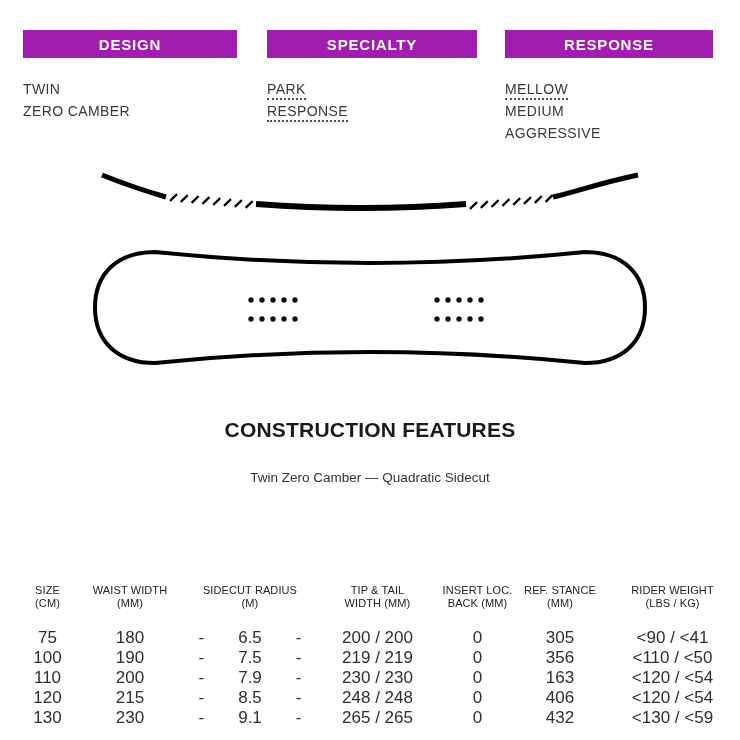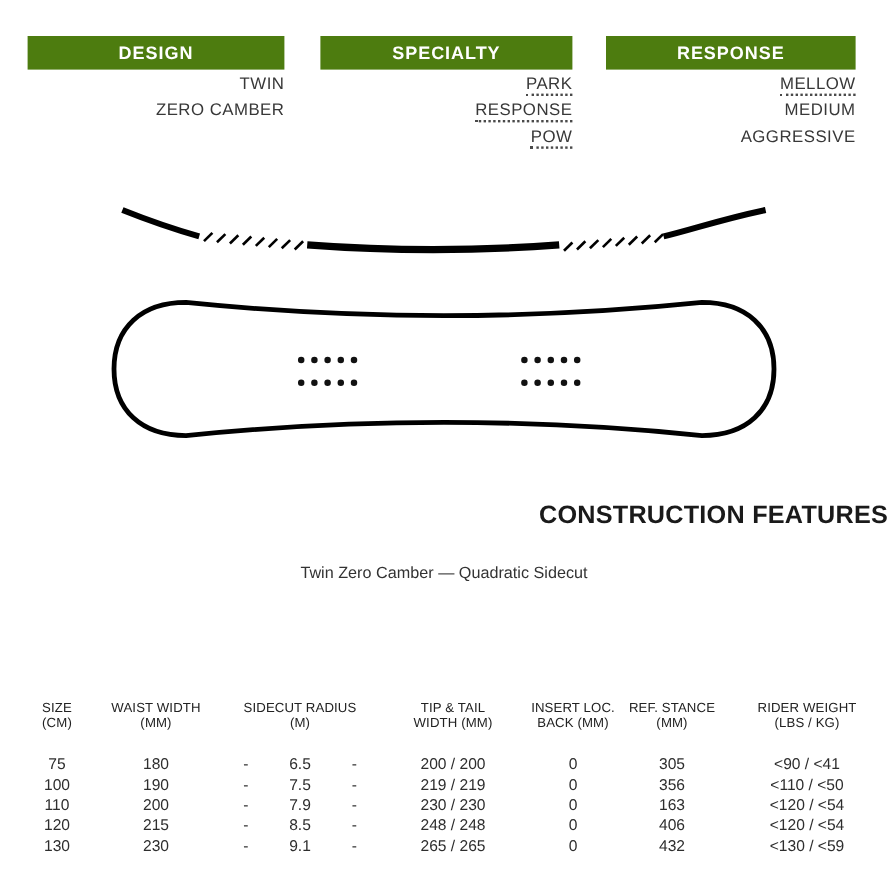--- a/index.html
+++ b/index.html
@@ -6,44 +6,44 @@
   .sheet{
     position:relative;width:740px;height:740px;background:#ffffff;overflow:hidden;
     font-family:"Liberation Sans","DejaVu Sans",sans-serif;
   }
   
   .trait-col{position:absolute;top:30px;}
   .col-design{left:23px;width:214px;}
   .col-specialty{left:267px;width:210px;}
   .col-response{left:505px;width:208px;}
   .bar{
-    height:28px;background:#4d7c0f;color:#ffffff;
+    height:28px;background:#a21caf;color:#ffffff;
     display:flex;align-items:center;justify-content:center;
     font-size:15px;font-weight:bold;letter-spacing:0.8px;
   }
-  .trait-list{text-align:right;}
+  .trait-list{margin-top:20px;text-align:left;}
   .trait-item{line-height:22px;font-size:14px;color:#383838;letter-spacing:0.4px;}
   .trait-label{display:inline-block;}
   .trait-label.dotted{border-bottom:2px dotted #4a4a4a;padding-bottom:1px;line-height:15px;}
   
   .camber-svg{position:absolute;top:160px;left:0;}
   .board-svg{position:absolute;top:245px;left:0;}
   
   .construction{position:absolute;top:418px;left:0;width:740px;text-align:center;color:#1f1f1f;}
-  .construction h2{margin:0;font-size:21px;line-height:24px;font-weight:bold;letter-spacing:0.2px;color:#1a1a1a;text-align:right;}
+  .construction h2{margin:0;font-size:21px;line-height:24px;font-weight:bold;letter-spacing:0.2px;color:#1a1a1a;}
   .construction .sub{margin-top:27px;font-size:13.5px;line-height:18px;color:#333333;}
   
   .spec-table-wrap{position:absolute;top:584px;left:20px;width:720px;}
   table.spec{width:100%;border-collapse:collapse;table-layout:fixed;}
   table.spec th{
     padding:0 0 18px 0;font-size:11px;line-height:13px;font-weight:normal;
     color:#222222;text-align:center;letter-spacing:0.1px;vertical-align:top;
   }
   table.spec td{
-    padding:0;height:17px;font-size:13px;color:#2e2e2e;text-align:center;vertical-align:middle;
+    padding:0;height:17px;font-size:17px;color:#2e2e2e;text-align:center;vertical-align:middle;
   }
   .radius-wrap{display:flex;justify-content:center;align-items:center;gap:34px;}
 </style>
 </head>
 <body>
 
 <div class="sheet">
 
   <div class="trait-col col-design">
     <div class="bar">
@@ -55,21 +55,20 @@
       </div>
   </div>
 
   <div class="trait-col col-specialty">
     <div class="bar">
       <span>SPECIALTY</span>
     </div>
     <div class="trait-list">
         <div class="trait-item"><span class="trait-label dotted">PARK</span></div>
         <div class="trait-item"><span class="trait-label dotted">RESPONSE</span></div>
-        <div class="trait-item"><span class="trait-label dotted">POW</span></div>
       </div>
   </div>
 
   <div class="trait-col col-response">
     <div class="bar">
       <span>RESPONSE</span>
     </div>
     <div class="trait-list">
         <div class="trait-item"><span class="trait-label dotted">MELLOW</span></div>
         <div class="trait-item"><span class="trait-label">MEDIUM</span></div>

